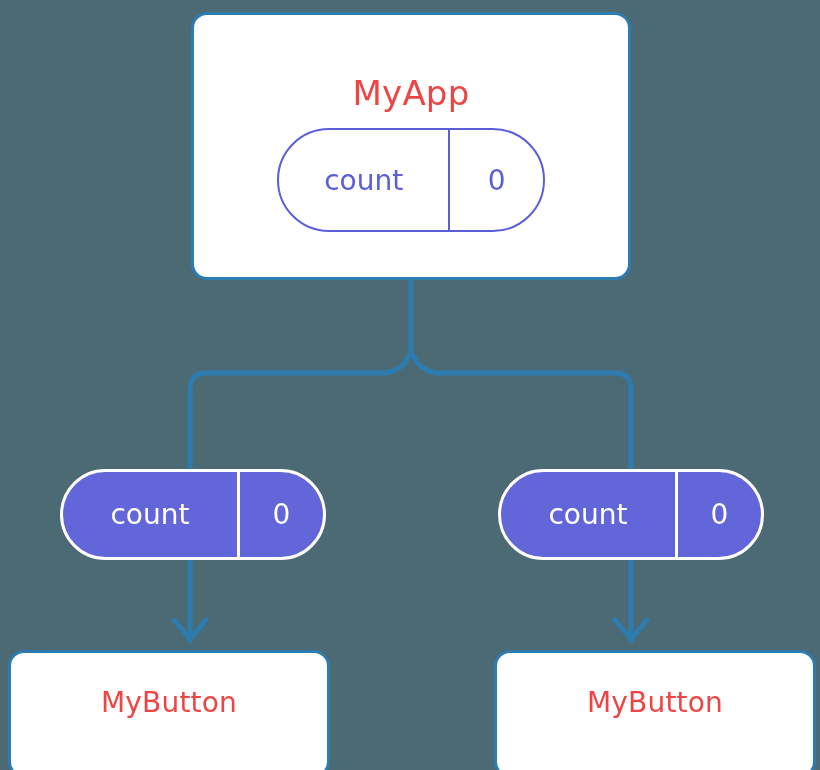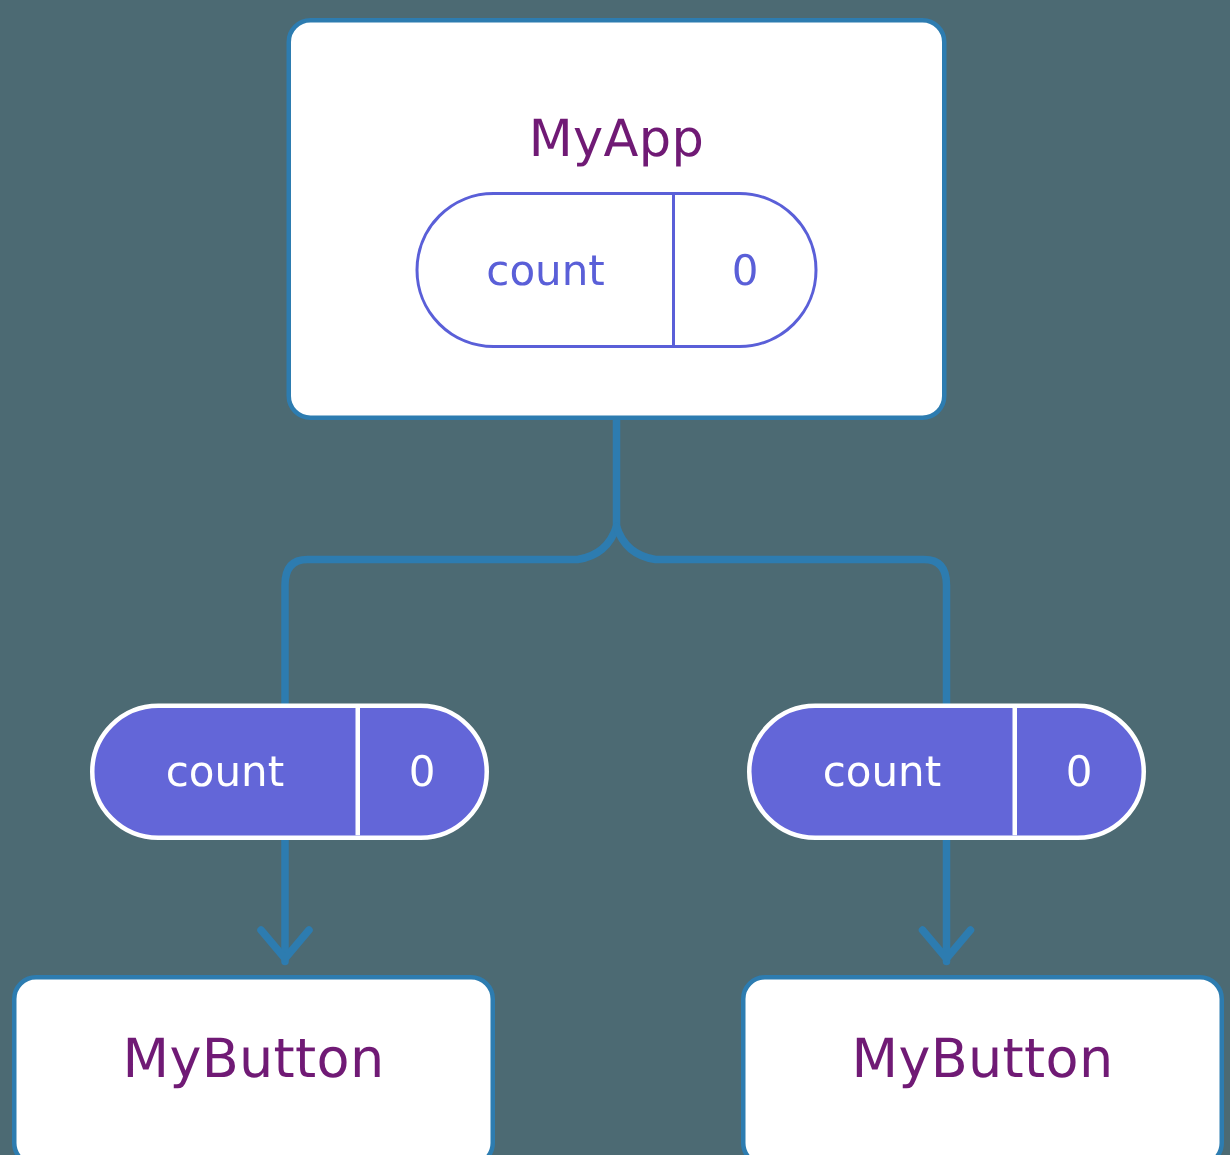--- a/index.html
+++ b/index.html
@@ -31,21 +31,21 @@
 
   
   .comp-box {
     position: absolute;
     background: #ffffff;
     border: 3px solid #2d7cb0;
     border-radius: 16px;
     box-sizing: border-box;
   }
   .comp-title {
-    color: #701a75;
+    color: #ef4444;
     font-size: 34px;
     font-weight: 400;
     letter-spacing: 0.2px;
     text-align: center;
     white-space: nowrap;
   }
 
   
   #root-box {
     left: 191px;
@@ -71,21 +71,21 @@
     left: 494px;
     top: 650px;
     width: 322px;
     height: 128px;
   }
   .leaf-title {
     position: absolute;
     top: 33px;
     left: 0;
     width: 100%;
-    font-size: 36px;
+    font-size: 28px;
   }
 
   
   .pill {
     position: absolute;
     display: flex;
     align-items: stretch;
     border-radius: 999px;
     box-sizing: border-box;
     overflow: hidden;

